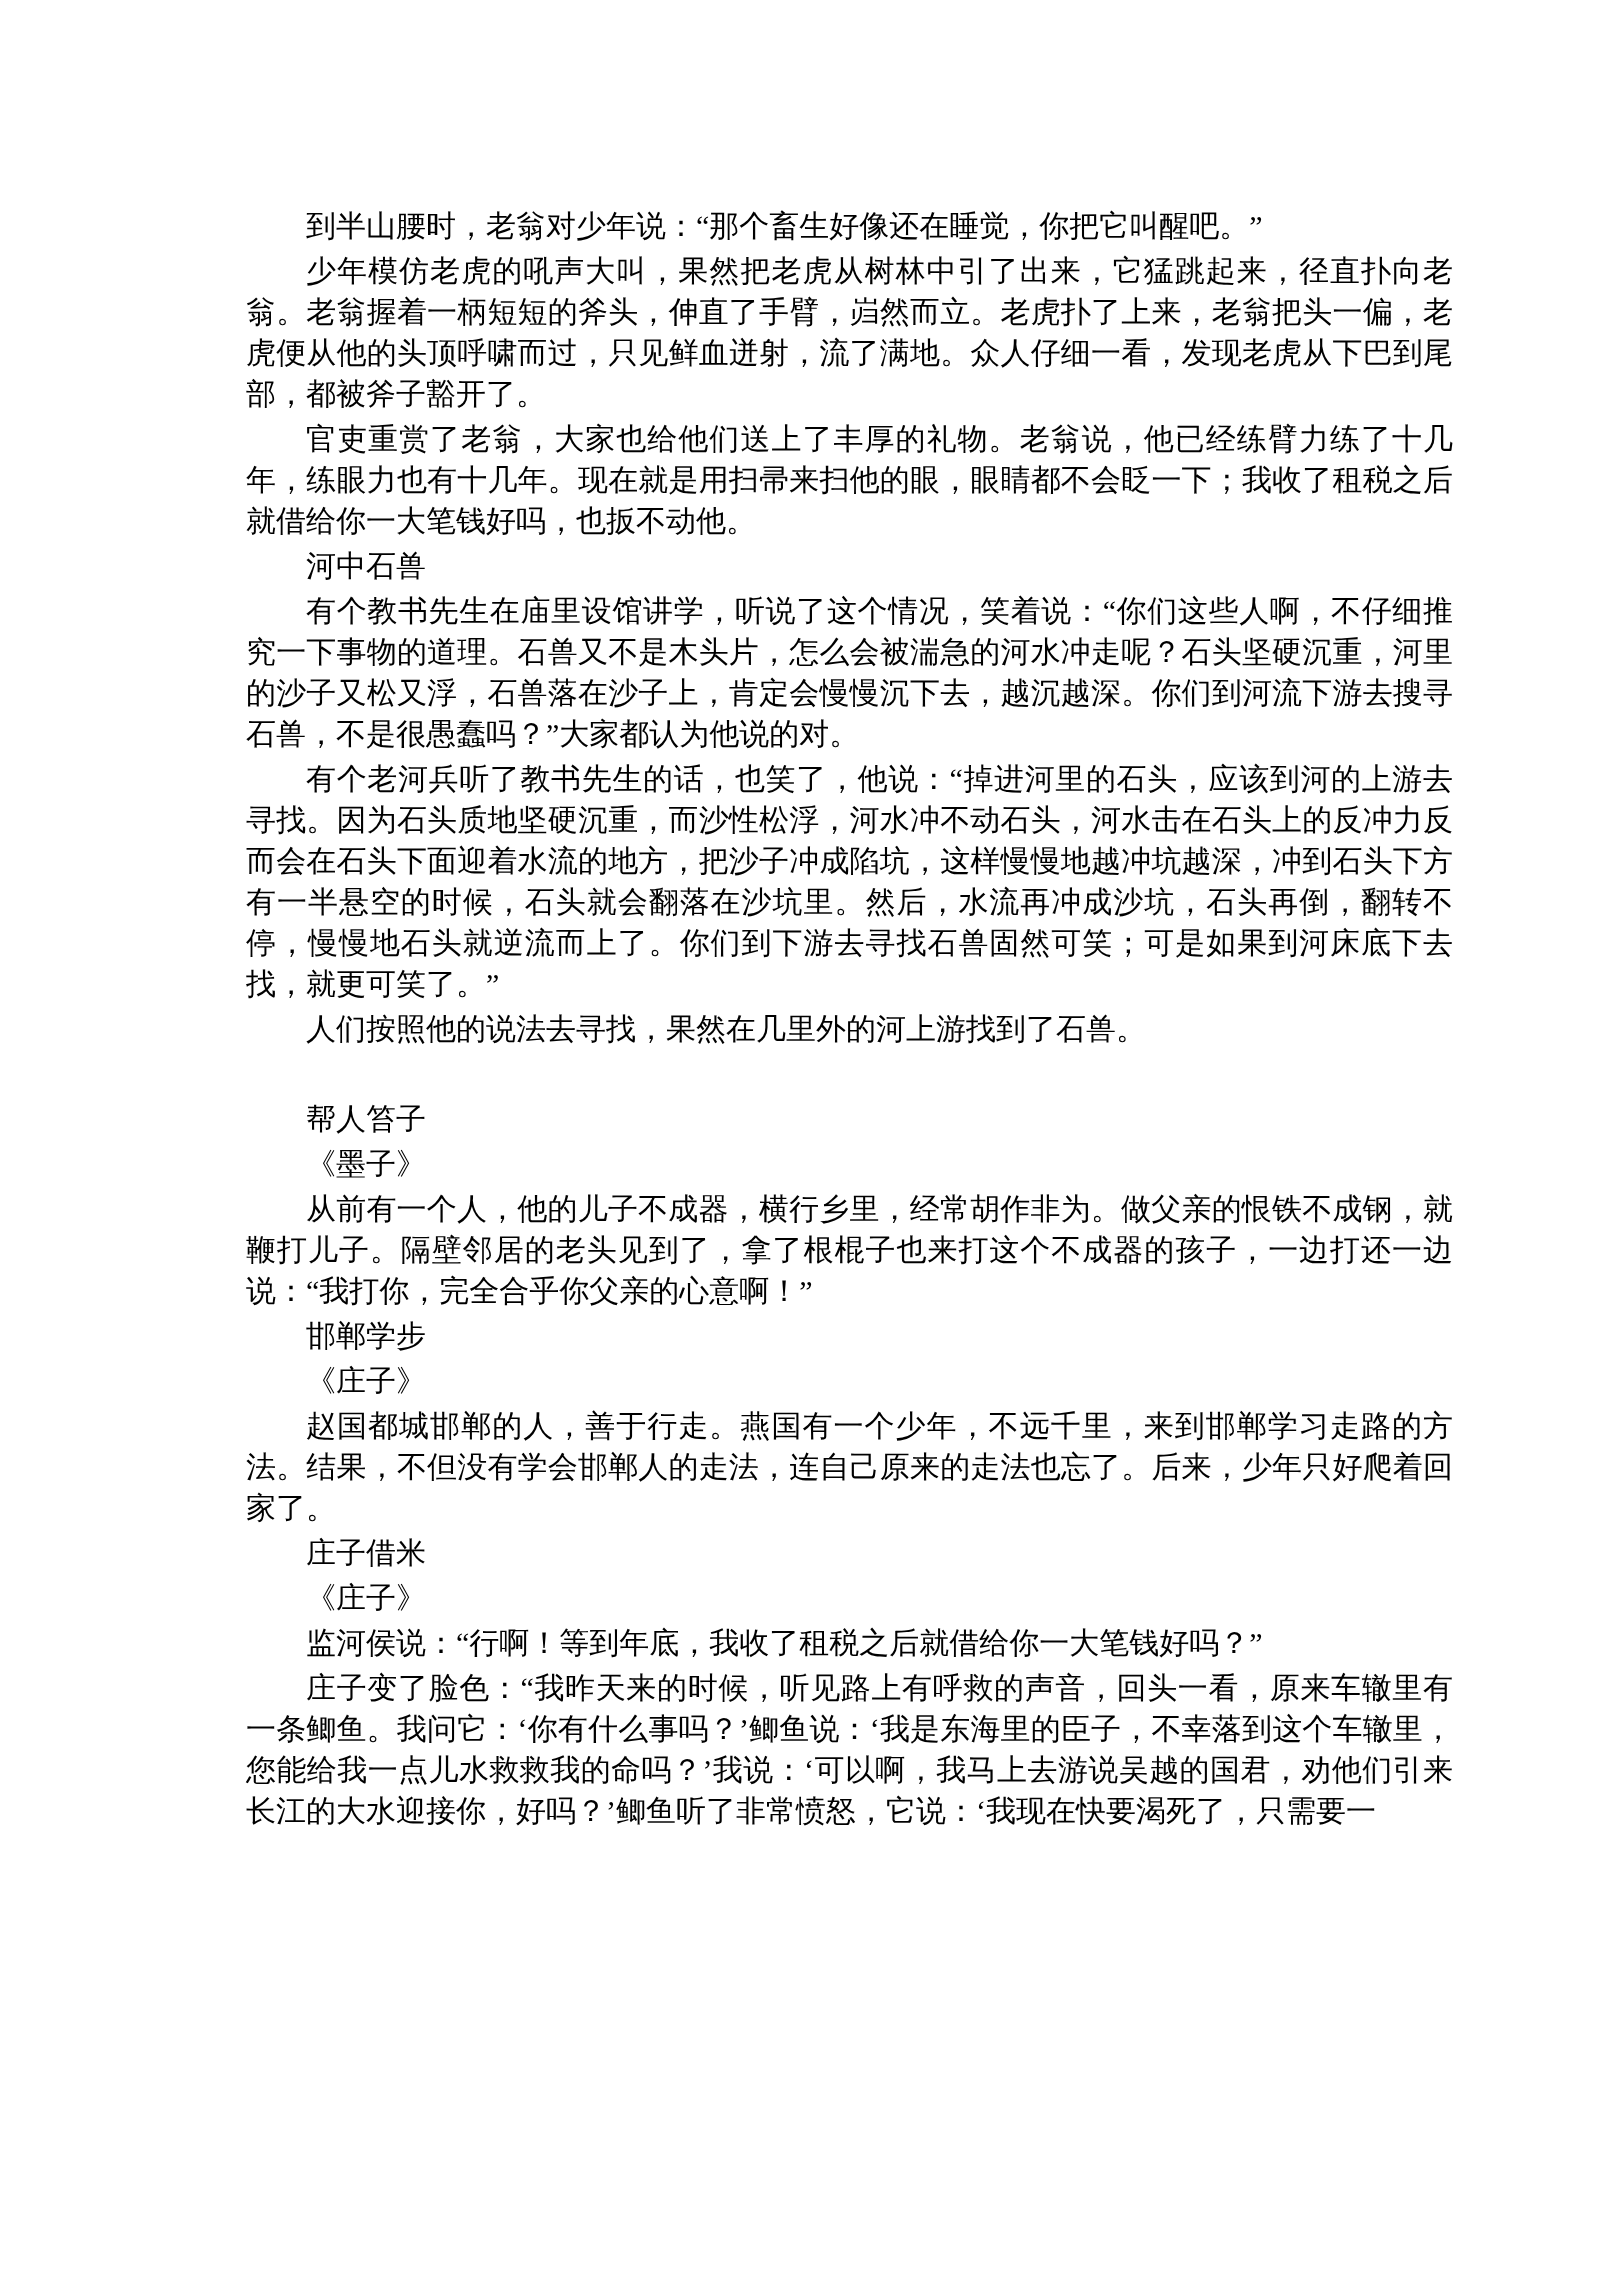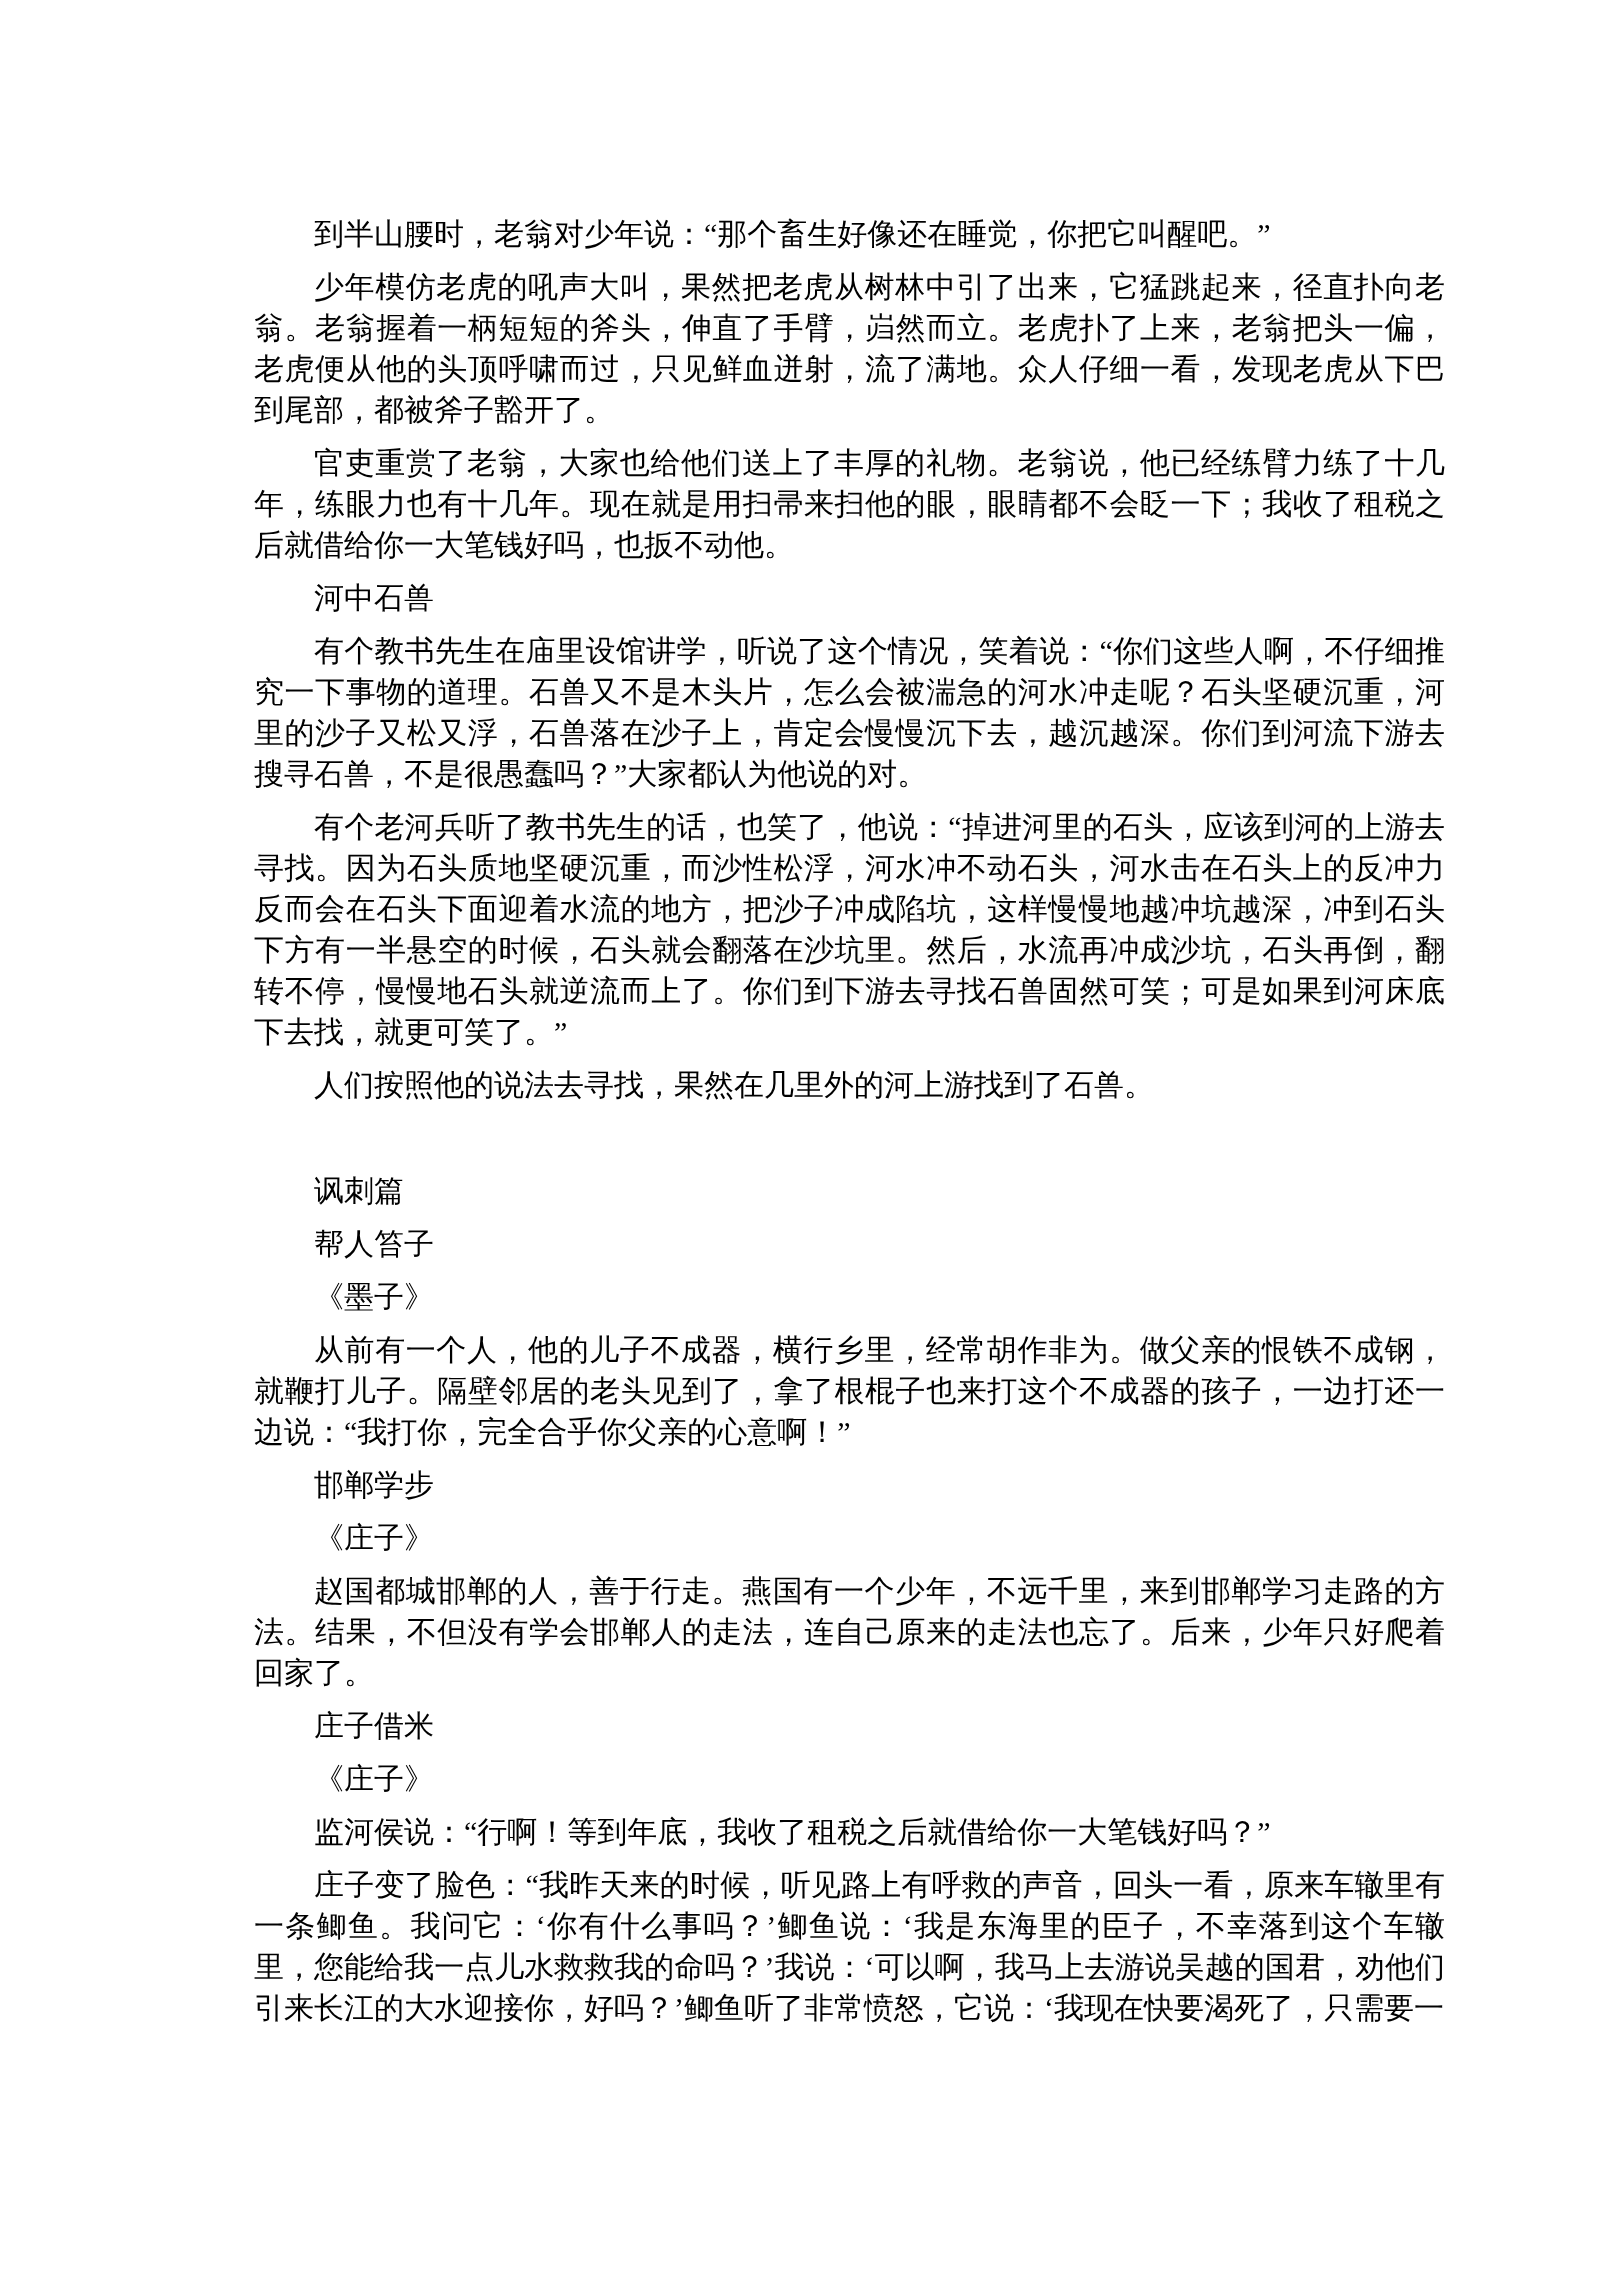--- a/index.html
+++ b/index.html
@@ -27,21 +27,21 @@
     position: absolute;
     left: 242px;
     top: 201px;
     width: 1215px;
     font-size: 30px;
     line-height: 41px;
     text-align: justify;
     letter-spacing: 0;
   }
   .text-block p {
-    margin: 12px;
+    margin: 4px;
     padding: 0;
     text-indent: 2em;
   }
   .text-block p.para-spacer {
     height: 41px;
     text-indent: 0;
   }
 </style>
 </head>
 <body>
@@ -50,21 +50,20 @@
   <div class="text-block">
 
   <p class="para-body">到半山腰时，老翁对少年说：“那个畜生好像还在睡觉，你把它叫醒吧。”</p>
       <p class="para-body">少年模仿老虎的吼声大叫，果然把老虎从树林中引了出来，它猛跳起来，径直扑向老翁。老翁握着一柄短短的斧头，伸直了手臂，岿然而立。老虎扑了上来，老翁把头一偏，老虎便从他的头顶呼啸而过，只见鲜血迸射，流了满地。众人仔细一看，发现老虎从下巴到尾部，都被斧子豁开了。</p>
       <p class="para-body">官吏重赏了老翁，大家也给他们送上了丰厚的礼物。老翁说，他已经练臂力练了十几年，练眼力也有十几年。现在就是用扫帚来扫他的眼，眼睛都不会眨一下；我收了租税之后就借给你一大笔钱好吗，也扳不动他。</p>
       <p class="para-heading">河中石兽</p>
       <p class="para-body">有个教书先生在庙里设馆讲学，听说了这个情况，笑着说：“你们这些人啊，不仔细推究一下事物的道理。石兽又不是木头片，怎么会被湍急的河水冲走呢？石头坚硬沉重，河里的沙子又松又浮，石兽落在沙子上，肯定会慢慢沉下去，越沉越深。你们到河流下游去搜寻石兽，不是很愚蠢吗？”大家都认为他说的对。</p>
       <p class="para-body">有个老河兵听了教书先生的话，也笑了，他说：“掉进河里的石头，应该到河的上游去寻找。因为石头质地坚硬沉重，而沙性松浮，河水冲不动石头，河水击在石头上的反冲力反而会在石头下面迎着水流的地方，把沙子冲成陷坑，这样慢慢地越冲坑越深，冲到石头下方有一半悬空的时候，石头就会翻落在沙坑里。然后，水流再冲成沙坑，石头再倒，翻转不停，慢慢地石头就逆流而上了。你们到下游去寻找石兽固然可笑；可是如果到河床底下去找，就更可笑了。”</p>
       <p class="para-body">人们按照他的说法去寻找，果然在几里外的河上游找到了石兽。</p>
       <p class="para-spacer"></p>
-      <p class="para-heading">讽刺篇</p>
       <p class="para-heading">帮人笞子</p>
       <p class="para-source">《墨子》</p>
       <p class="para-body">从前有一个人，他的儿子不成器，横行乡里，经常胡作非为。做父亲的恨铁不成钢，就鞭打儿子。隔壁邻居的老头见到了，拿了根棍子也来打这个不成器的孩子，一边打还一边说：“我打你，完全合乎你父亲的心意啊！”</p>
       <p class="para-heading">邯郸学步</p>
       <p class="para-source">《庄子》</p>
       <p class="para-body">赵国都城邯郸的人，善于行走。燕国有一个少年，不远千里，来到邯郸学习走路的方法。结果，不但没有学会邯郸人的走法，连自己原来的走法也忘了。后来，少年只好爬着回家了。</p>
       <p class="para-heading">庄子借米</p>
       <p class="para-source">《庄子》</p>
       <p class="para-body">监河侯说：“行啊！等到年底，我收了租税之后就借给你一大笔钱好吗？”</p>
       <p class="para-body">庄子变了脸色：“我昨天来的时候，听见路上有呼救的声音，回头一看，原来车辙里有一条鲫鱼。我问它：‘你有什么事吗？’鲫鱼说：‘我是东海里的臣子，不幸落到这个车辙里，您能给我一点儿水救救我的命吗？’我说：‘可以啊，我马上去游说吴越的国君，劝他们引来长江的大水迎接你，好吗？’鲫鱼听了非常愤怒，它说：‘我现在快要渴死了，只需要一</p>

